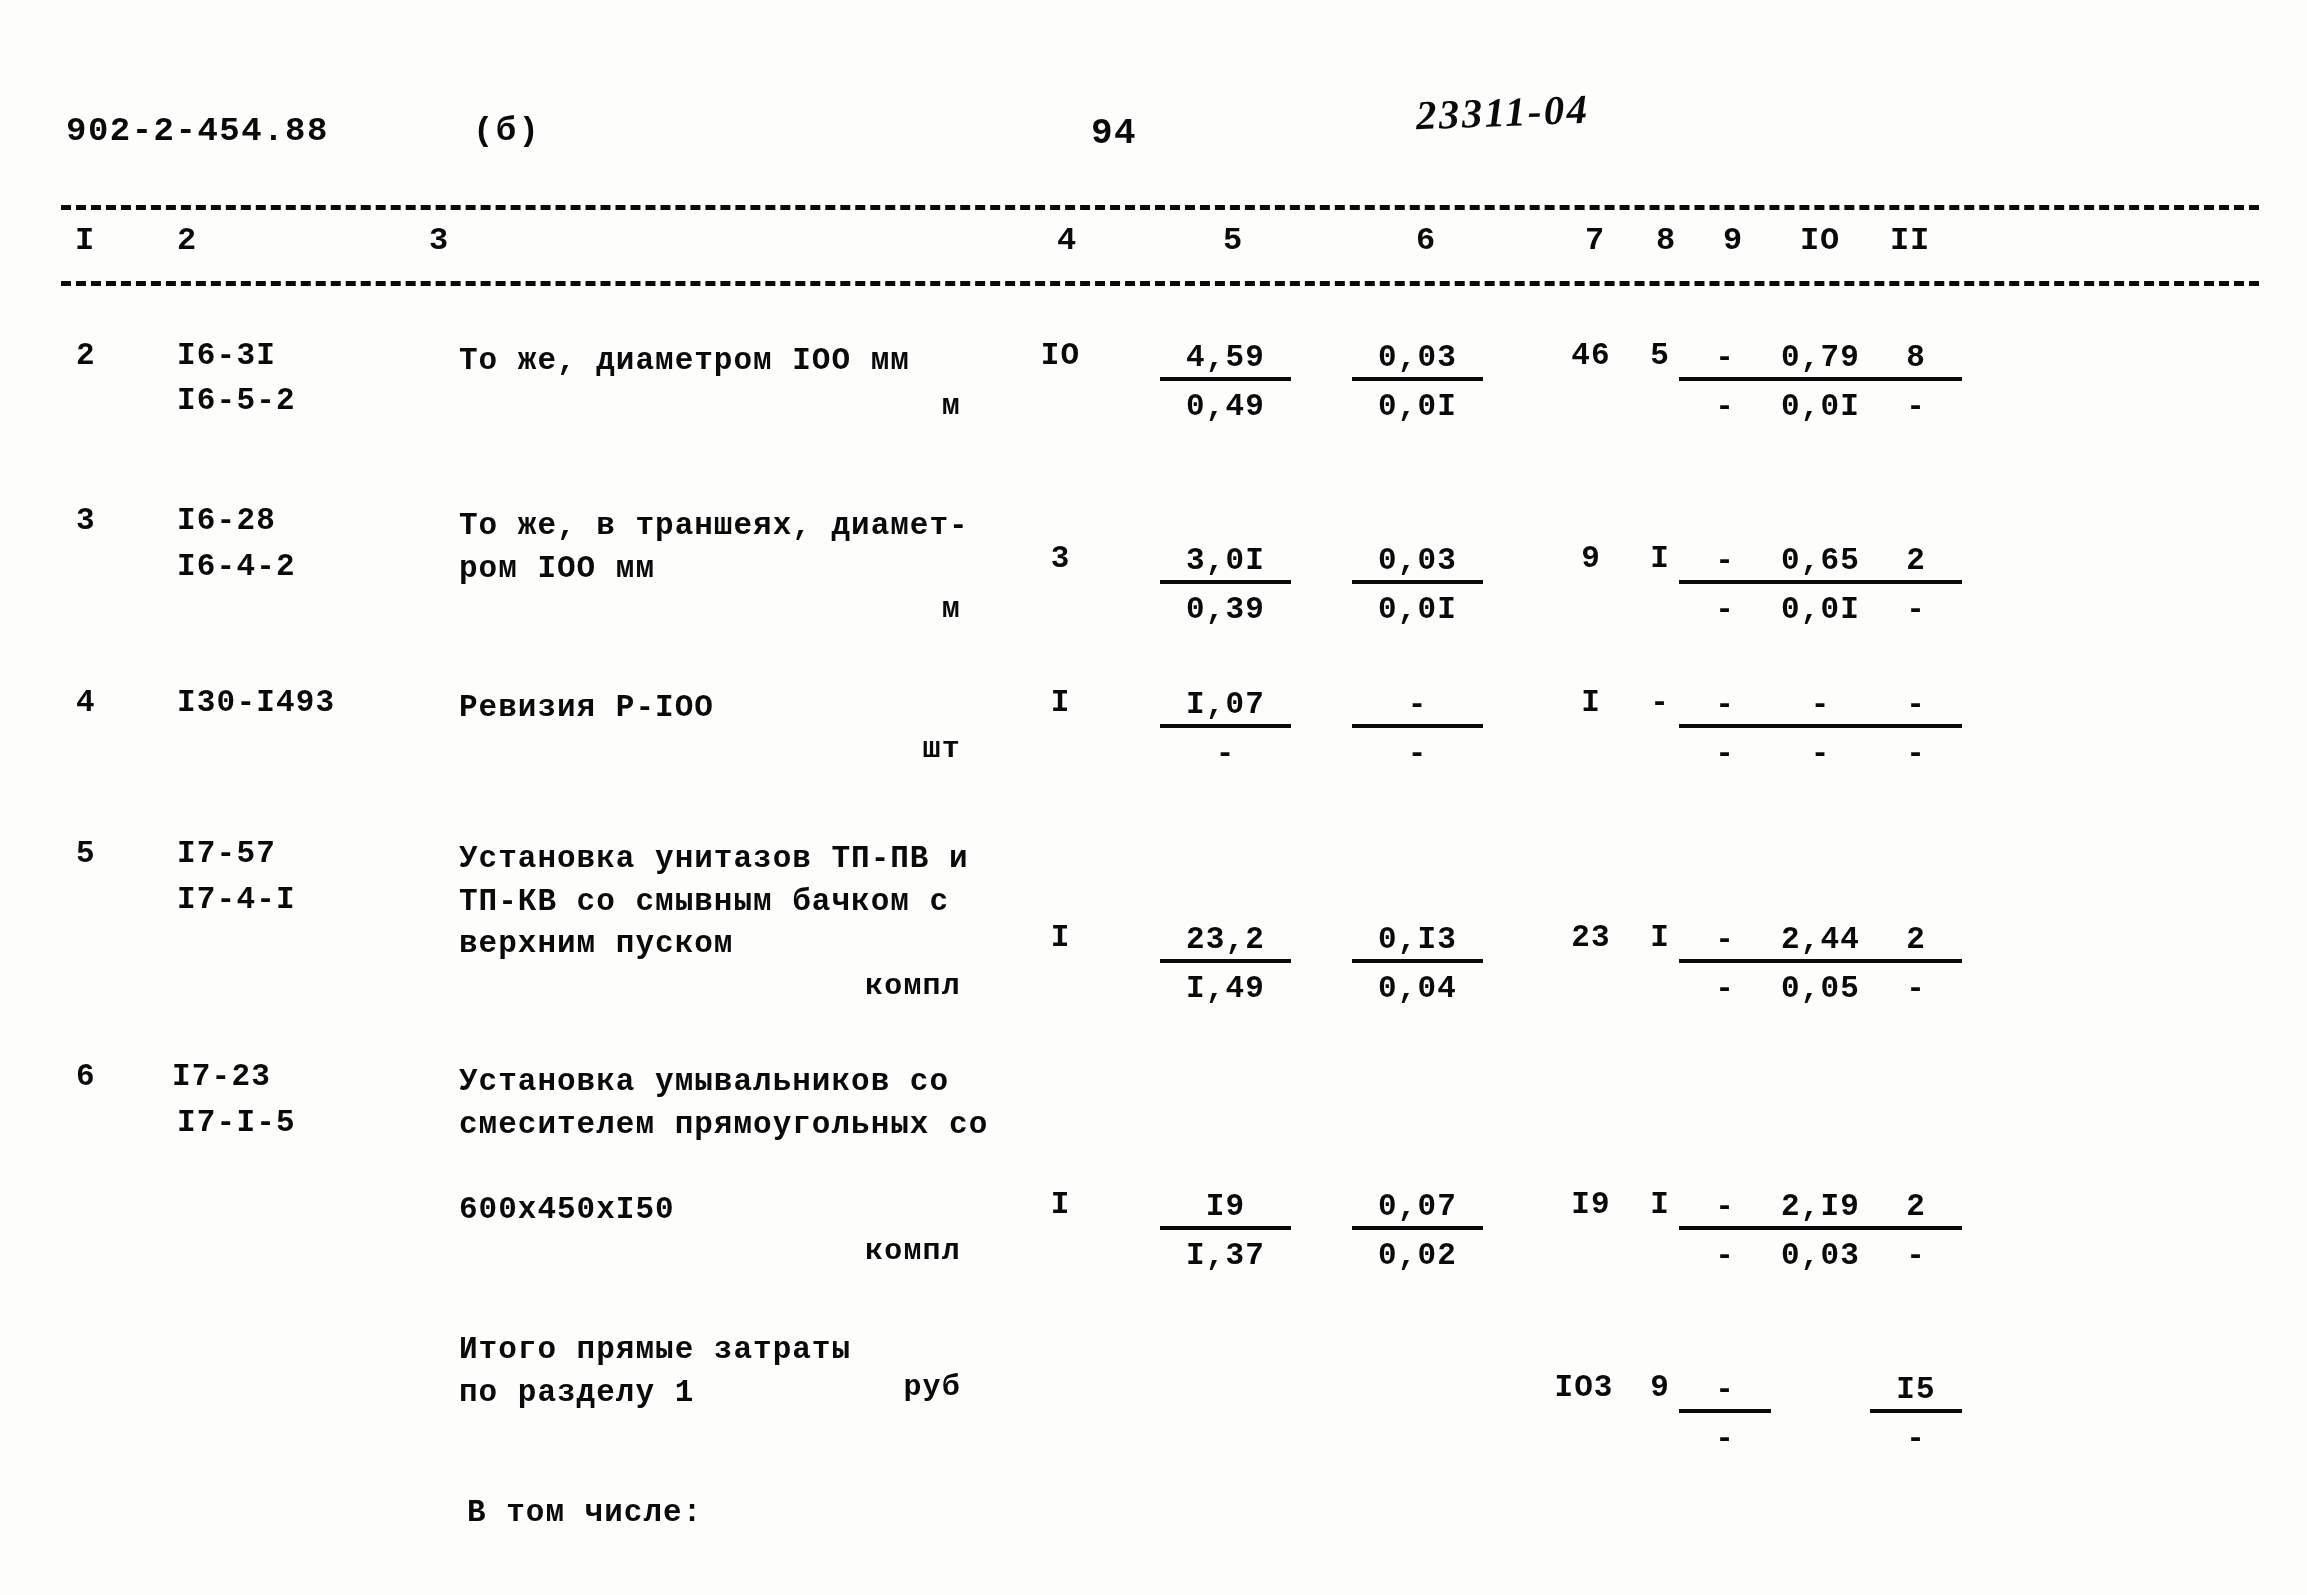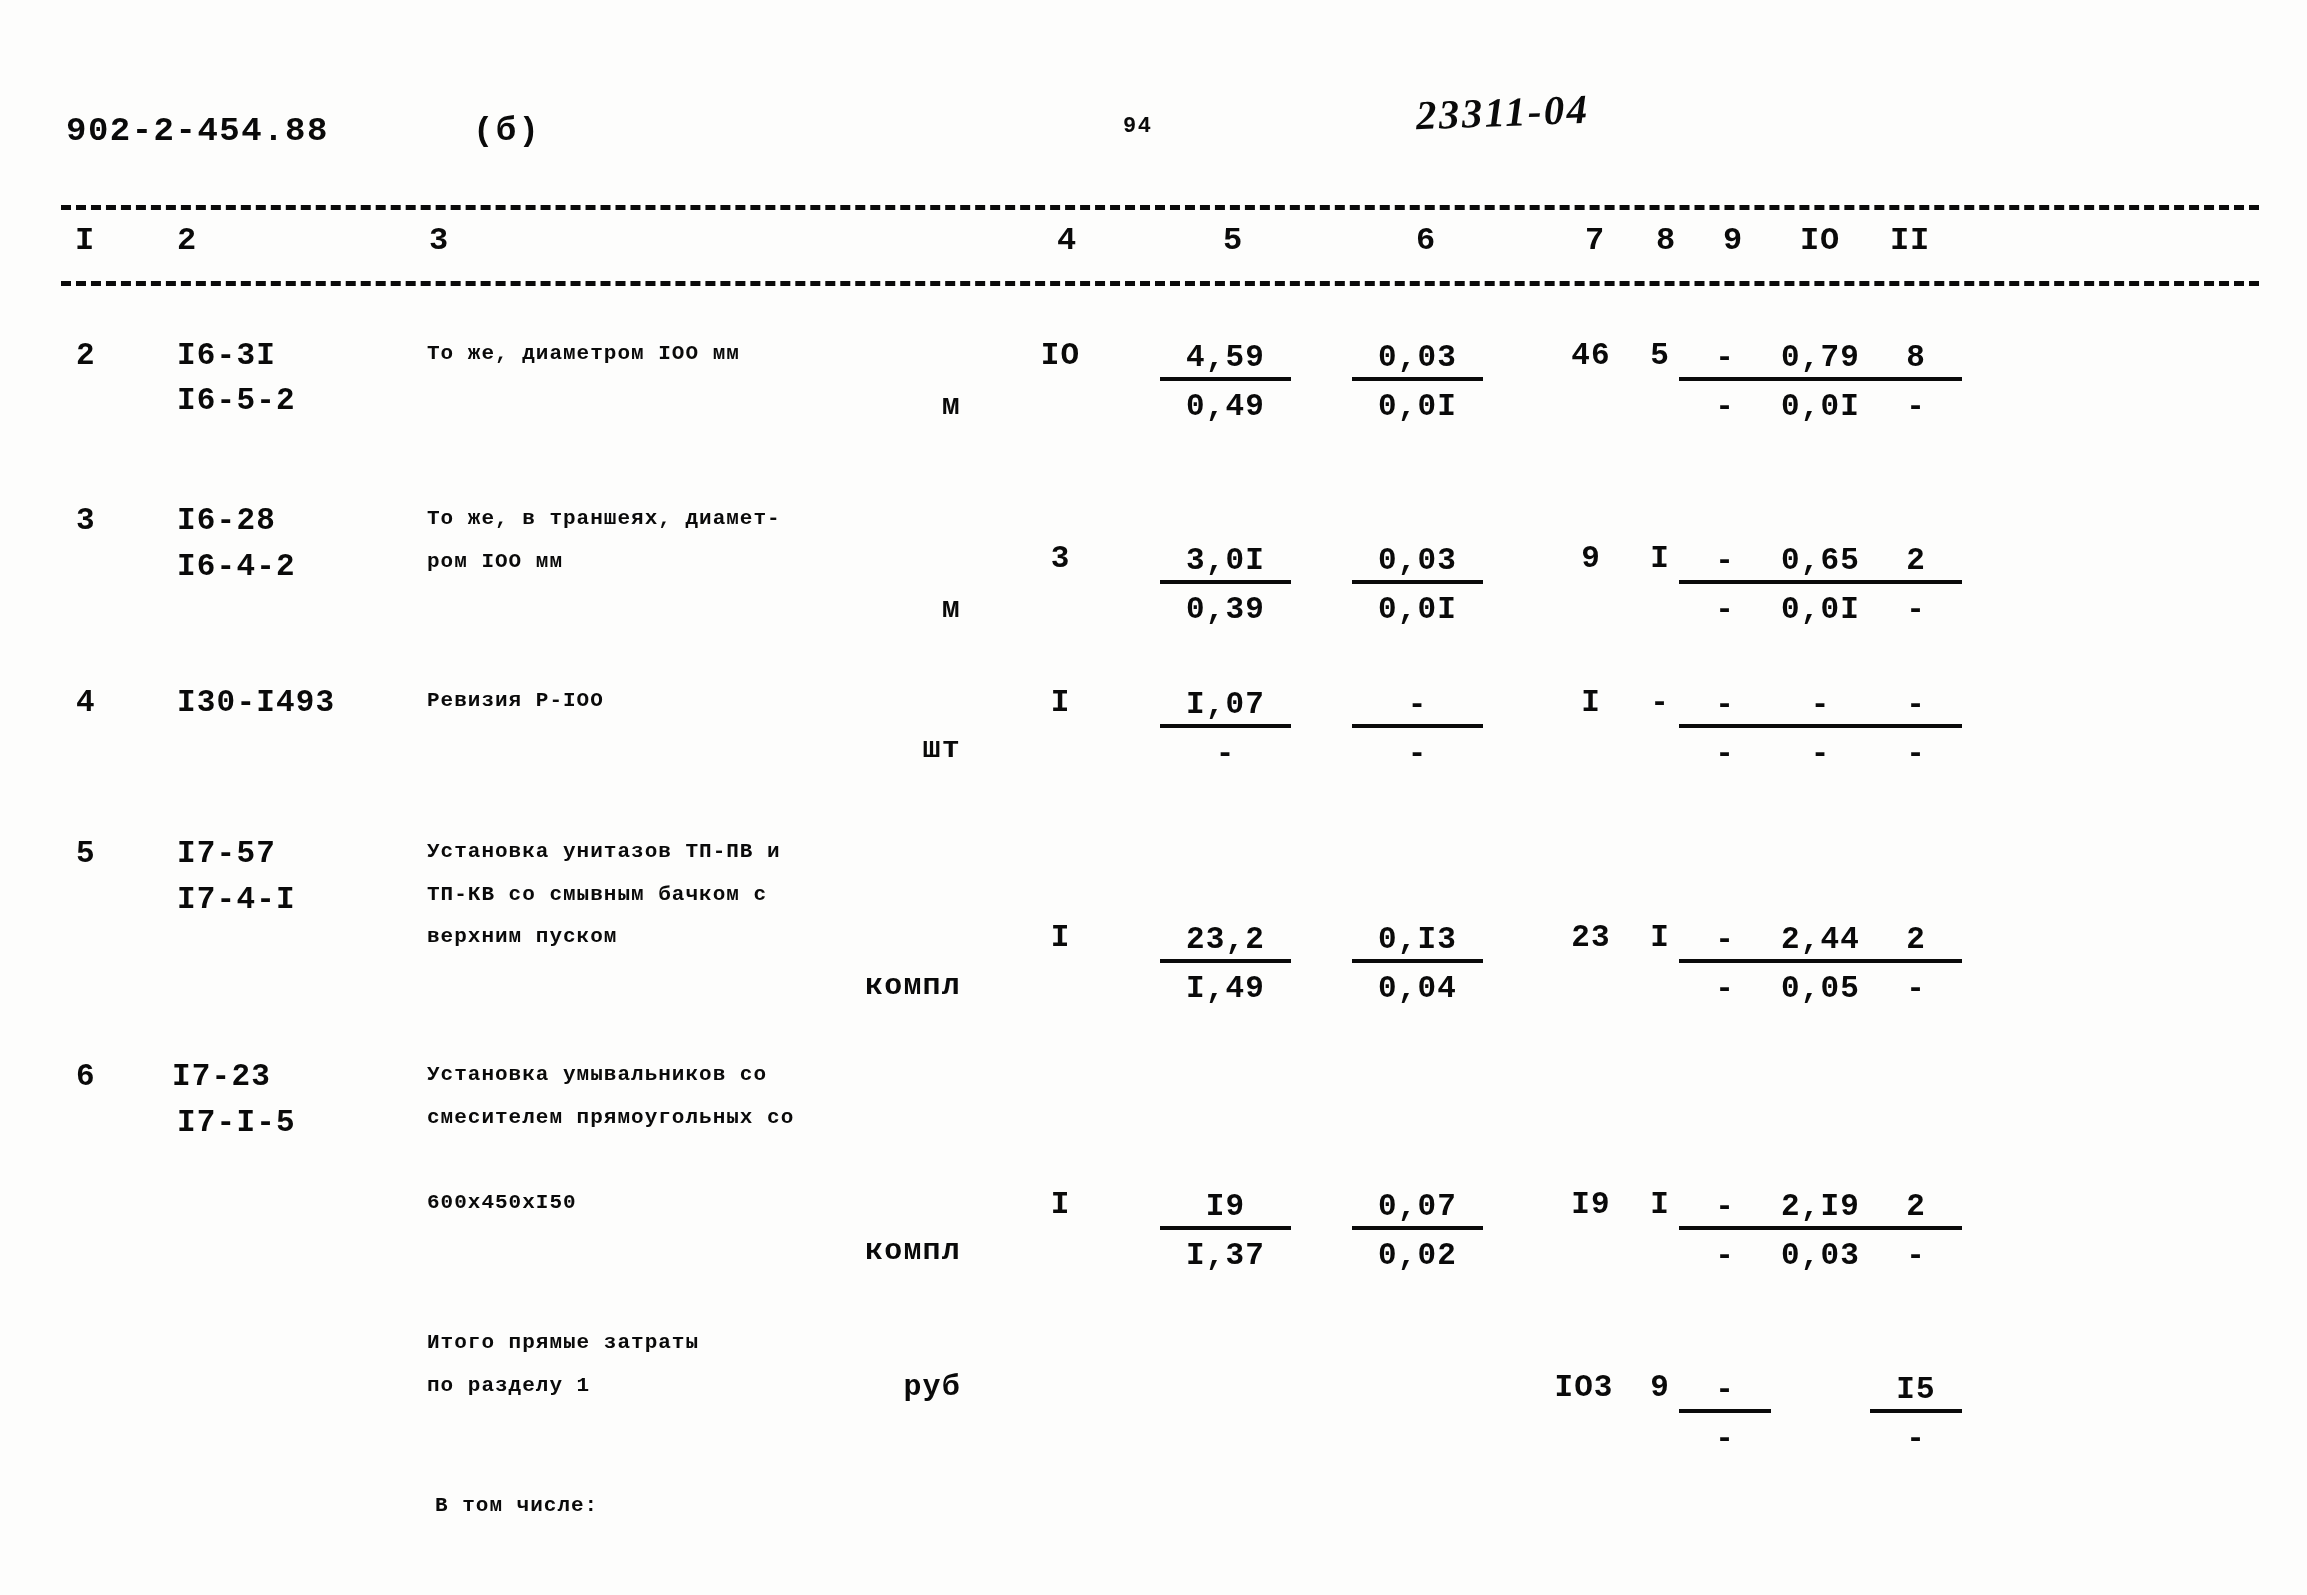--- a/index.html
+++ b/index.html
@@ -37,23 +37,22 @@
   }
   .sheet-mark {
     left: 473px;
     top: 114px;
     font-size: 34px;
     letter-spacing: 2.3px;
   }
   .page-num {
     left: 1091px;
     top: 116px;
-    font-size: 22px;
+    font-size: 36px;
     letter-spacing: 1.5px;
-    margin-left: 32px;
   }
   .hand-note {
     left: 1416px;
     top: 92px;
     font-family: "Liberation Serif", "DejaVu Serif", serif;
     font-size: 41px;
     font-style: italic;
     font-weight: 700;
     letter-spacing: 2.3px;
     transform: rotate(-2.2deg);
@@ -104,23 +103,24 @@
     font-size: 31px;
     font-weight: 700;
     letter-spacing: 1.1px;
     white-space: pre;
     display: block;
     padding-top: 7.6px;
   }
   .frac.narrow { width: 92px; }
 
   .desc {
-    font-size: 21px;
+    font-size: 31px;
     letter-spacing: 1px;
     line-height: 1.33;
+    margin-left: 32px;
   }
 
   .unit {
     font-size: 30px;
     letter-spacing: 1.2px;
     text-align: right;
     width: 198px;
   }
 
   .qty {

